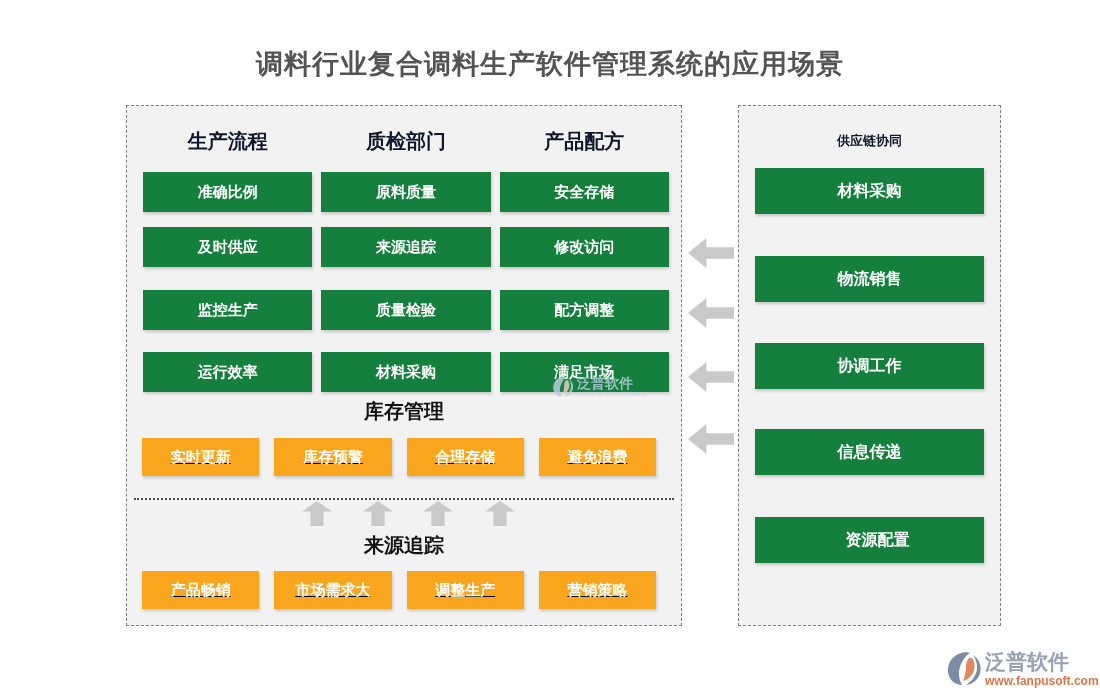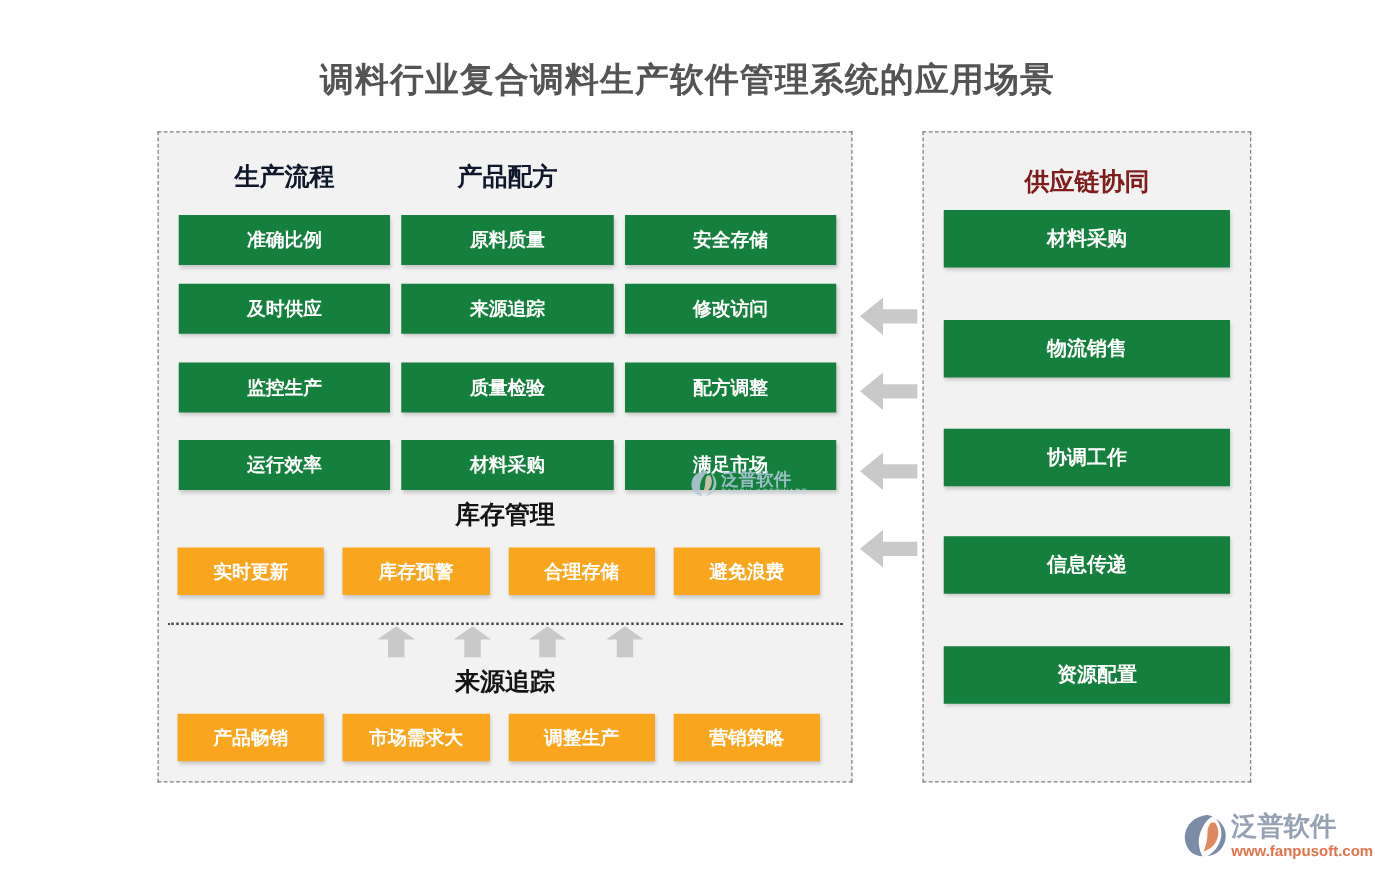--- a/index.html
+++ b/index.html
@@ -46,40 +46,41 @@
     position:absolute; left:0; width:100%;
     text-align:center; font-size:20px; font-weight:bold; color:#141414;
   }
   .sec-inventory { top:292px; }
   .sec-sales     { top:426px; }
 
   .orange-row {
     position:absolute; left:15px; right:25px;
     display:grid; grid-template-columns:repeat(4,1fr); gap:15px;
     height:38px;
+    text-decoration:underline;
   }
   .inv-row   { top:332px; }
   .sales-row { top:465px; }
 
   .dotted-sep {
     position:absolute; top:392px; left:7px; right:7px; height:0;
     border-top:2px dotted #4a4a4a;
   }
 
   .uarrow {
     position:absolute; top:395px; width:30px; height:25px;
     background:#c9c9c9;
     clip-path:polygon(50% 0%, 0% 42%, 28% 42%, 28% 100%, 72% 100%, 72% 42%, 100% 42%);
     filter:drop-shadow(2px 2px 1px rgba(0,0,0,0.25));
   }
   .u1 { left:175px; } .u2 { left:236px; } .u3 { left:296px; } .u4 { left:358px; }
 
   .right-header {
     position:absolute; top:26px; left:0; width:100%;
-    text-align:center; font-size:20px; font-weight:bold; color:#7f1d1d;
+    text-align:center; font-size:13px; font-weight:bold; color:#0f172a;
   }
   .right-btn {
     position:absolute; left:16px; width:229px; height:46px;
     font-size:16px;
   }
   .rb1 { top:62px; } .rb2 { top:150px; } .rb3 { top:237px; } .rb4 { top:323px; } .rb5 { top:411px;padding-left:16px; }
 
   .larrow {
     position:absolute; left:688px; width:46px; height:30px;
     background:#c9c9c9;
@@ -107,20 +108,21 @@
 <body>
 
 <div class="canvas">
 
   <div class="page-title">调料行业复合调料生产软件管理系统的应用场景</div>
 
   <div class="panel panel-left">
 
     <div class="col-headers">
       <div class="col-header">生产流程</div>
+      <div class="col-header">质检部门</div>
       <div class="col-header">产品配方</div>
     </div>
 
     <div class="blue-row row-1">
       <div class="btn btn-blue">准确比例</div>
       <div class="btn btn-blue">原料质量</div>
       <div class="btn btn-blue">安全存储</div>
     </div>
     <div class="blue-row row-2">
       <div class="btn btn-blue">及时供应</div>

